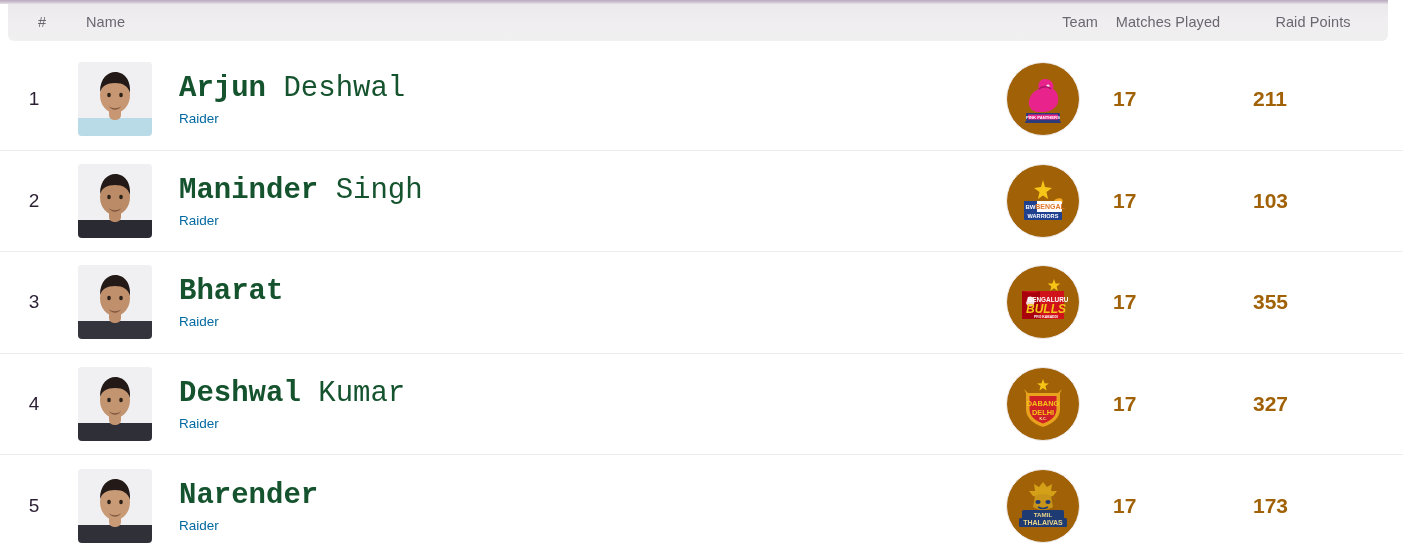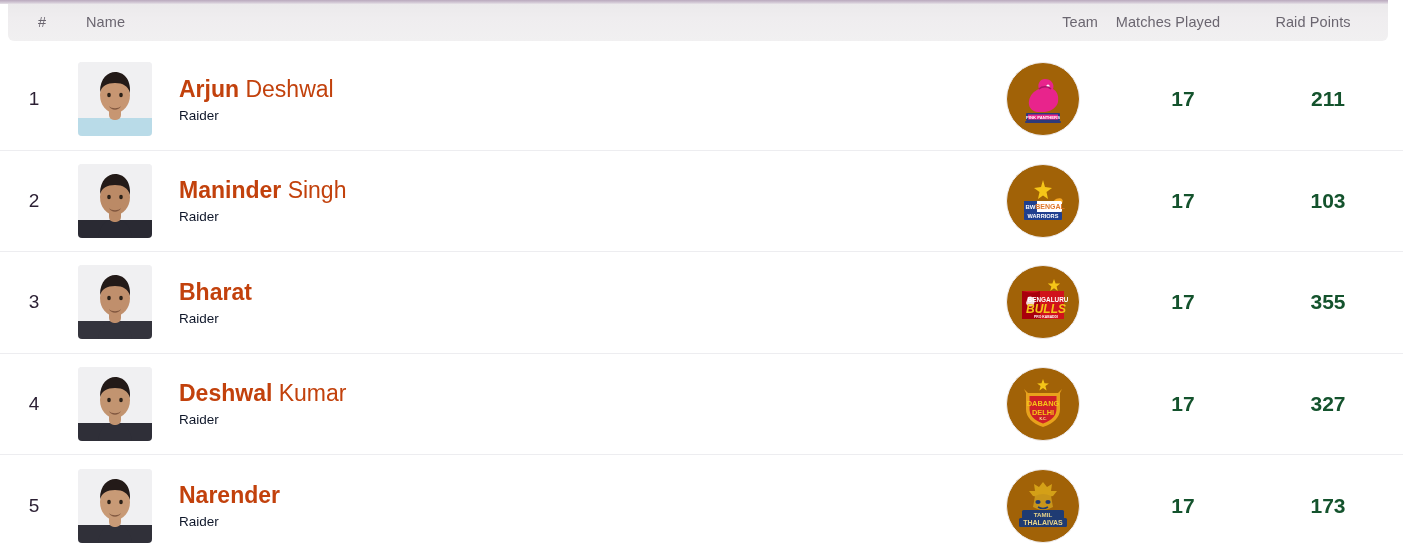--- a/index.html
+++ b/index.html
@@ -95,31 +95,32 @@
     border-radius: 4px;
     background: #f0f0f2;
     overflow: hidden;
     position: relative;
   }
   .photo svg { display: block; width: 100%; height: 100%; }
 
   .name-block { padding-left: 27px; min-width: 0; }
 
   .pname {
-    font-size: 23px;
-    color: #c2410c;
+    font-size: 29px;
+    color: #14532d;
     line-height: 1.15;
     white-space: nowrap;
+    font-family: Liberation Mono, monospace;
   }
   .pname .first { font-weight: 700; }
   .pname .last  { font-weight: 400; }
 
   .prole {
     font-size: 13.5px;
-    color: #0f172a;
+    color: #0369a1;
     margin-top: 6px;
     font-weight: 400;
   }
 
   .team-cell {
     width: 140px; flex: 0 0 140px;
     display: flex; align-items: center; justify-content: center;
   }
   .team-logo {
     width: 74px; height: 74px;
@@ -127,22 +128,22 @@
     background: #a16207;
     border: 1px solid #f0eef1;
     display: flex; align-items: center; justify-content: center;
     overflow: hidden;
   }
   .team-logo svg { display: block; }
 
   .stat {
     font-size: 21px;
     font-weight: 700;
-    color: #14532d;
-    text-align: center;
+    color: #a16207;
+    text-align: left;
   }
   .stat.mp { width: 140px; flex: 0 0 140px; }
   .stat.rp { width: 150px; flex: 0 0 150px; }
 </style>
 </head>
 <body>
 
 <div id="app">
 
   <div class="top-accent"></div>

